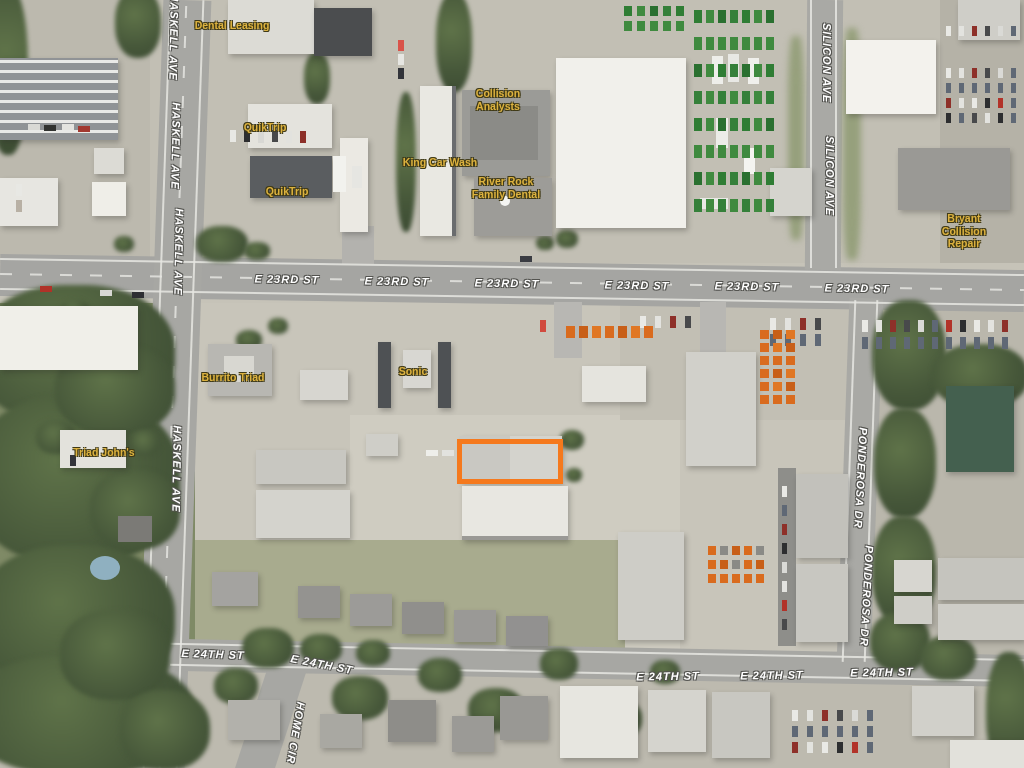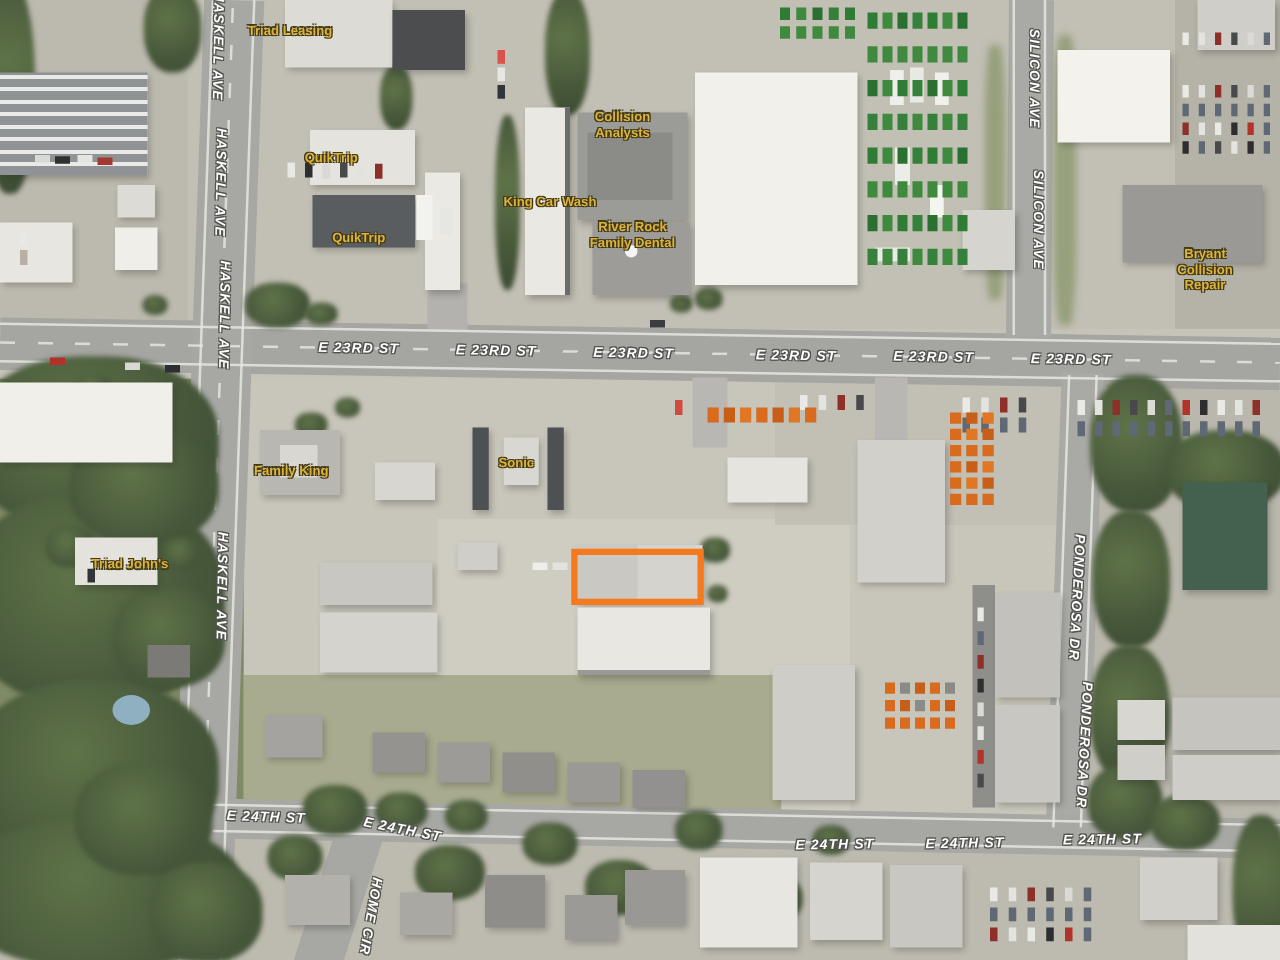--- a/index.html
+++ b/index.html
@@ -432,26 +432,26 @@
     <span class="slabel" style="left: 827px; top: 63px; color: rgb(255, 255, 255); transform: translate(-50%, -50%) rotate(90deg);">SILICON AVE</span>
     <span class="slabel" style="left: 830px; top: 176px; color: rgb(255, 255, 255); transform: translate(-50%, -50%) rotate(90deg);">SILICON AVE</span>
     <span class="slabel" style="left: 861px; top: 478px; color: rgb(255, 255, 255); transform: translate(-50%, -50%) rotate(93deg);">PONDEROSA DR</span>
     <span class="slabel" style="left: 867px; top: 596px; color: rgb(255, 255, 255); transform: translate(-50%, -50%) rotate(93deg);">PONDEROSA DR</span>
     <span class="slabel" style="left: 213px; top: 654px; color: rgb(255, 255, 255); transform: translate(-50%, -50%) rotate(2deg);">E 24TH ST</span>
     <span class="slabel" style="left: 322px; top: 664px; color: rgb(255, 255, 255); transform: translate(-50%, -50%) rotate(11deg);">E 24TH ST</span>
     <span class="slabel" style="left: 668px; top: 676px; color: rgb(255, 255, 255); transform: translate(-50%, -50%) rotate(-1deg);">E 24TH ST</span>
     <span class="slabel" style="left: 772px; top: 675px; color: rgb(255, 255, 255); transform: translate(-50%, -50%) rotate(-1deg);">E 24TH ST</span>
     <span class="slabel" style="left: 882px; top: 672px; color: rgb(255, 255, 255); transform: translate(-50%, -50%) rotate(-1deg);">E 24TH ST</span>
     <span class="slabel" style="left: 296px; top: 733px; color: rgb(255, 255, 255); transform: translate(-50%, -50%) rotate(100deg);">HOME CIR</span>
-    <span class="blabel" style="left: 232px; top: 25px; color: rgb(221, 178, 62); transform: translate(-50%, -50%);">Triad Leasing</span>
+    <span class="blabel" style="left: 232px; top: 25px; color: rgb(221, 178, 62); transform: translate(-50%, -50%);">Dental Leasing</span>
     <span class="blabel" style="left: 498px; top: 100px; color: rgb(221, 178, 62); transform: translate(-50%, -50%);">Collision
 Analysts</span>
     <span class="blabel" style="left: 265px; top: 127px; color: rgb(221, 178, 62); transform: translate(-50%, -50%);">QuikTrip</span>
     <span class="blabel" style="left: 287px; top: 191px; color: rgb(221, 178, 62); transform: translate(-50%, -50%);">QuikTrip</span>
     <span class="blabel" style="left: 440px; top: 162px; color: rgb(221, 178, 62); transform: translate(-50%, -50%);">King Car Wash</span>
     <span class="blabel" style="left: 506px; top: 188px; color: rgb(221, 178, 62); transform: translate(-50%, -50%);">River Rock
 Family Dental</span>
-    <span class="blabel" style="left: 964px; top: 216px; color: rgb(221, 178, 62); transform: translate(-50%, -50%);">Bryant Collision
+    <span class="blabel" style="left: 964px; top: 231px; color: rgb(221, 178, 62); transform: translate(-50%, -50%);">Bryant Collision
 Repair</span>
-    <span class="blabel" style="left: 233px; top: 377px; color: rgb(221, 178, 62); transform: translate(-50%, -50%);">Family King</span>
+    <span class="blabel" style="left: 233px; top: 377px; color: rgb(221, 178, 62); transform: translate(-50%, -50%);">Burrito Triad</span>
     <span class="blabel" style="left: 413px; top: 371px; color: rgb(221, 178, 62); transform: translate(-50%, -50%);">Sonic</span>
     <span class="blabel" style="left: 104px; top: 452px; color: rgb(221, 178, 62); transform: translate(-50%, -50%);">Triad John's</span>
   </div>
 
 </body></html>

